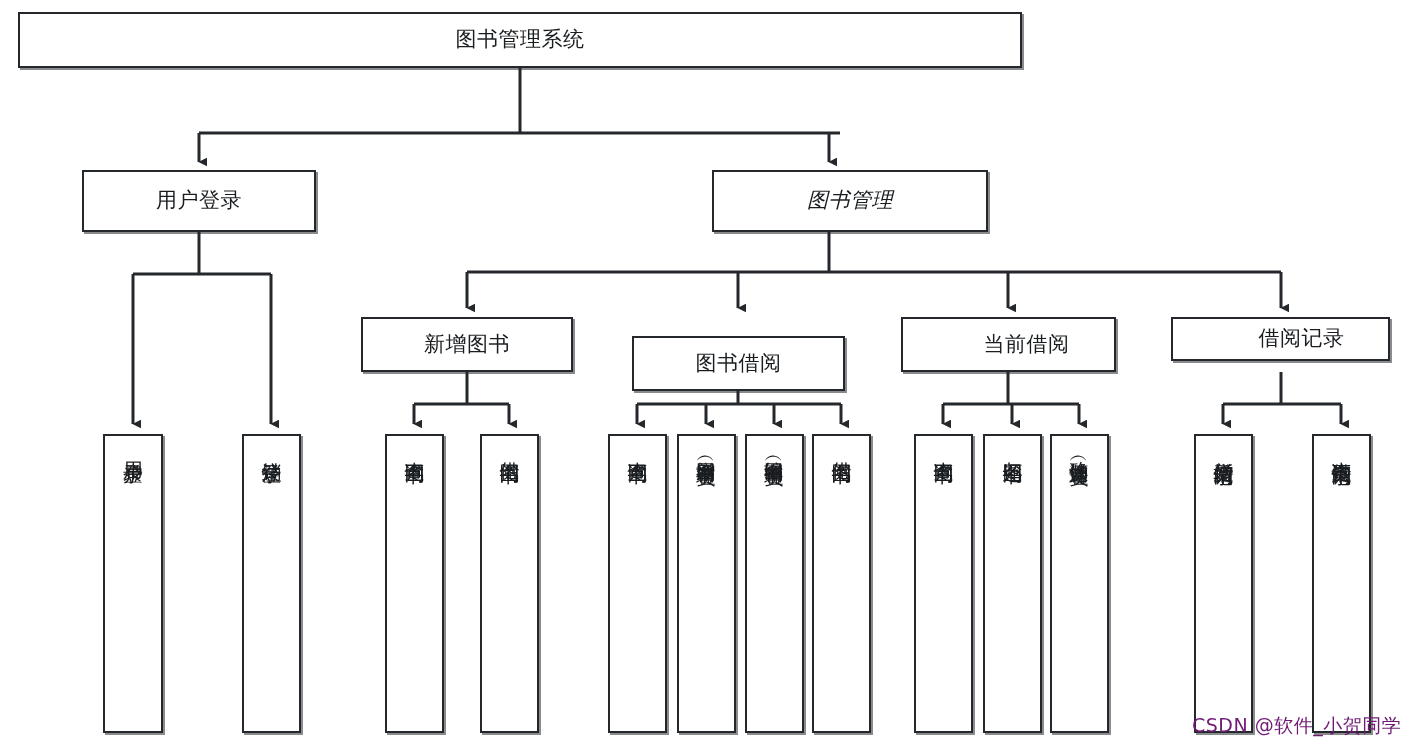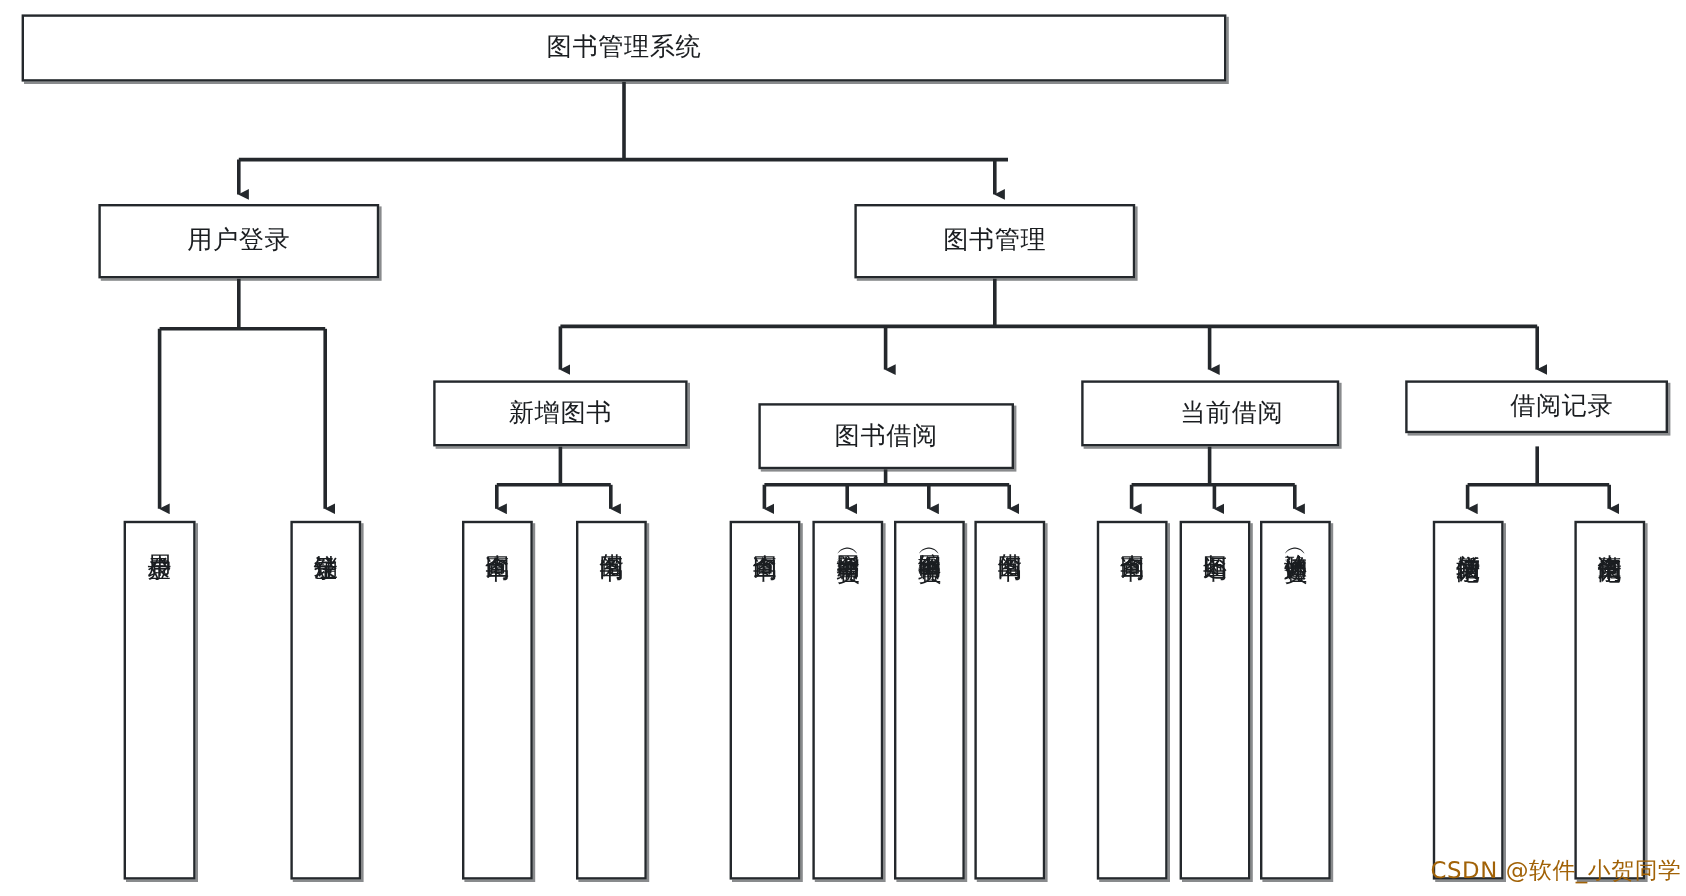--- a/index.html
+++ b/index.html
@@ -57,21 +57,21 @@
     text-align: left;
     white-space: nowrap;
   }
   .node-v.tall-text .node-label {
     font-size: 19px;
     line-height: 1.4;
   }
   .watermark {
     position: absolute;
     font-size: 19px;
-    color: #a16207;
+    color: #701a75;
     white-space: nowrap;
     letter-spacing: 0.5px;
     pointer-events: none;
   }
 </style>
 </head>
 <body>
 
 <div id="diagram-root">
 
@@ -126,21 +126,21 @@
   </svg>
 
   <div class="node node-h" style="left:18px; top:12px; width:1004px; height:56px;">
     <span class="node-label">图书管理系统</span>
   </div>
 
   <div class="node node-h" style="left:82px; top:170px; width:234px; height:62px;">
     <span class="node-label">用户登录</span>
   </div>
 
-  <div class="node node-h" style="left:712px; top:170px; width:234px; height:62px;">
+  <div class="node node-h" style="left:712px; top:170px; width:276px; height:62px;font-style:italic;">
     <span class="node-label">图书管理</span>
   </div>
 
   <div class="node node-h" style="left:361px; top:317px; width:212px; height:55px;">
     <span class="node-label">新增图书</span>
   </div>
 
   <div class="node node-h" style="left:632px; top:336px; width:213px; height:55px;">
     <span class="node-label">图书借阅</span>
   </div>

